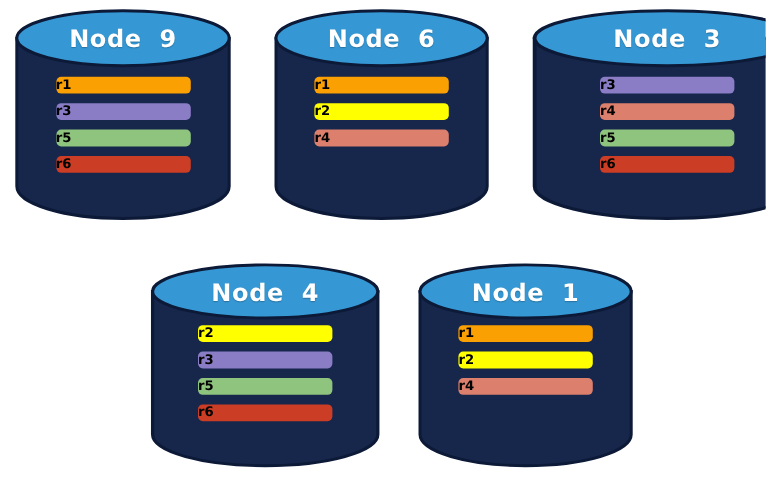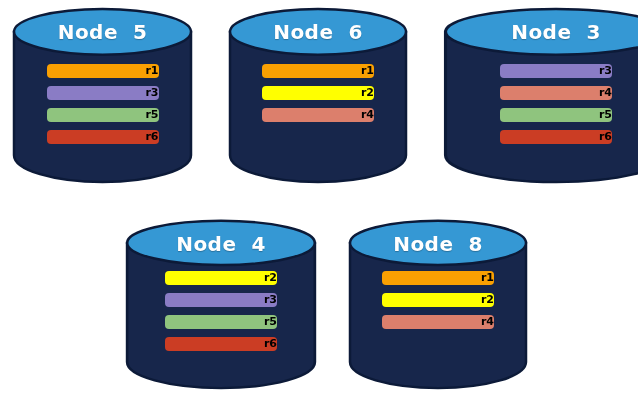--- a/index.html
+++ b/index.html
@@ -64,33 +64,33 @@
     gap: 8px;
   }
   .node-4 .bars, .node-5 .bars { top: 56px; }
   .bar {
     height: 14px;
     border-radius: 4px;
     color: var(--bar-text, #000000);
     font-size: 11px;
     font-weight: bold;
     line-height: 14px;
-    text-align: right;
+    text-align: left;
   }
 </style>
 </head>
 <body>
 
 <div id="canvas">
   <div class="node node-1">
     <svg class="cyl" viewBox="0 0 180 182" preserveAspectRatio="none" aria-hidden="true">
       <path class="cyl-body" d="M2,29 L2,153 A88,27 0 0 0 178,153 L178,29 Z"></path>
       <ellipse class="cyl-top" cx="90" cy="29" rx="88" ry="23"></ellipse>
     </svg>
-    <div class="node-title">Node  5</div>
+    <div class="node-title">Node  9</div>
     <div class="bars">
         <div class="bar" style="background: rgb(250, 160, 2);">r1</div>
         <div class="bar" style="background: rgb(138, 124, 197);">r3</div>
         <div class="bar" style="background: rgb(143, 196, 126);">r5</div>
         <div class="bar" style="background: rgb(203, 61, 36);">r6</div>
       </div>
   </div>
 
   <div class="node node-2">
     <svg class="cyl" viewBox="0 0 180 182" preserveAspectRatio="none" aria-hidden="true">
@@ -131,20 +131,20 @@
         <div class="bar" style="background: rgb(143, 196, 126);">r5</div>
         <div class="bar" style="background: rgb(203, 61, 36);">r6</div>
       </div>
   </div>
 
   <div class="node node-5">
     <svg class="cyl" viewBox="0 0 180 182" preserveAspectRatio="none" aria-hidden="true">
       <path class="cyl-body" d="M2,29 L2,153 A88,27 0 0 0 178,153 L178,29 Z"></path>
       <ellipse class="cyl-top" cx="90" cy="29" rx="88" ry="23"></ellipse>
     </svg>
-    <div class="node-title">Node  8</div>
+    <div class="node-title">Node  1</div>
     <div class="bars">
         <div class="bar" style="background: rgb(250, 160, 2);">r1</div>
         <div class="bar" style="background: rgb(255, 255, 0);">r2</div>
         <div class="bar" style="background: rgb(220, 127, 108);">r4</div>
       </div>
   </div>
 </div>
 
 </body></html>

